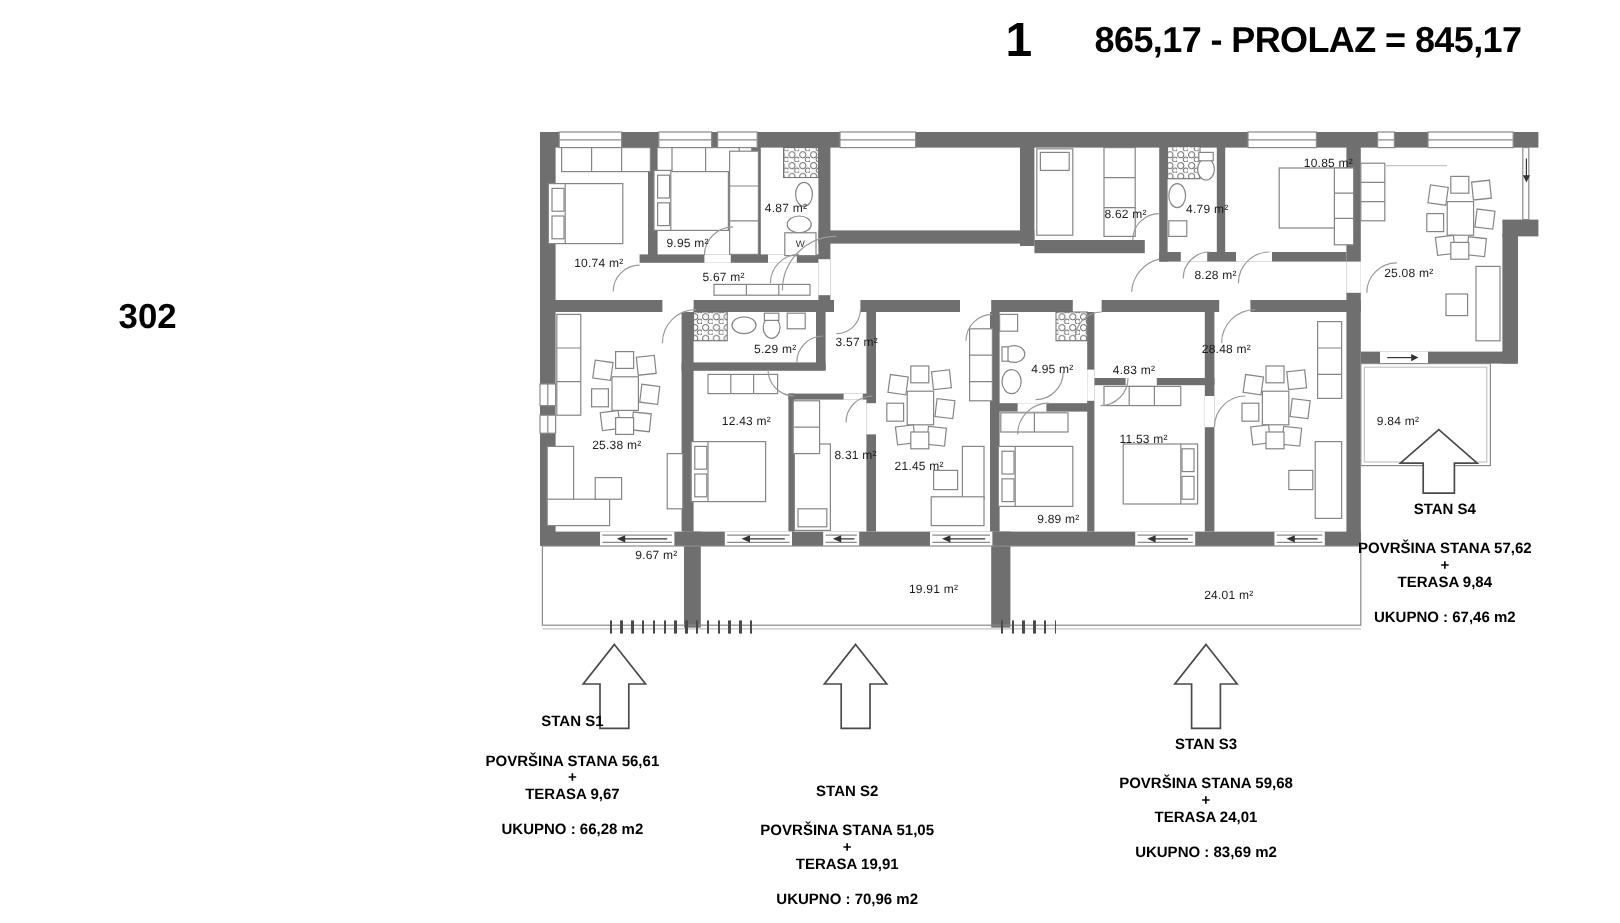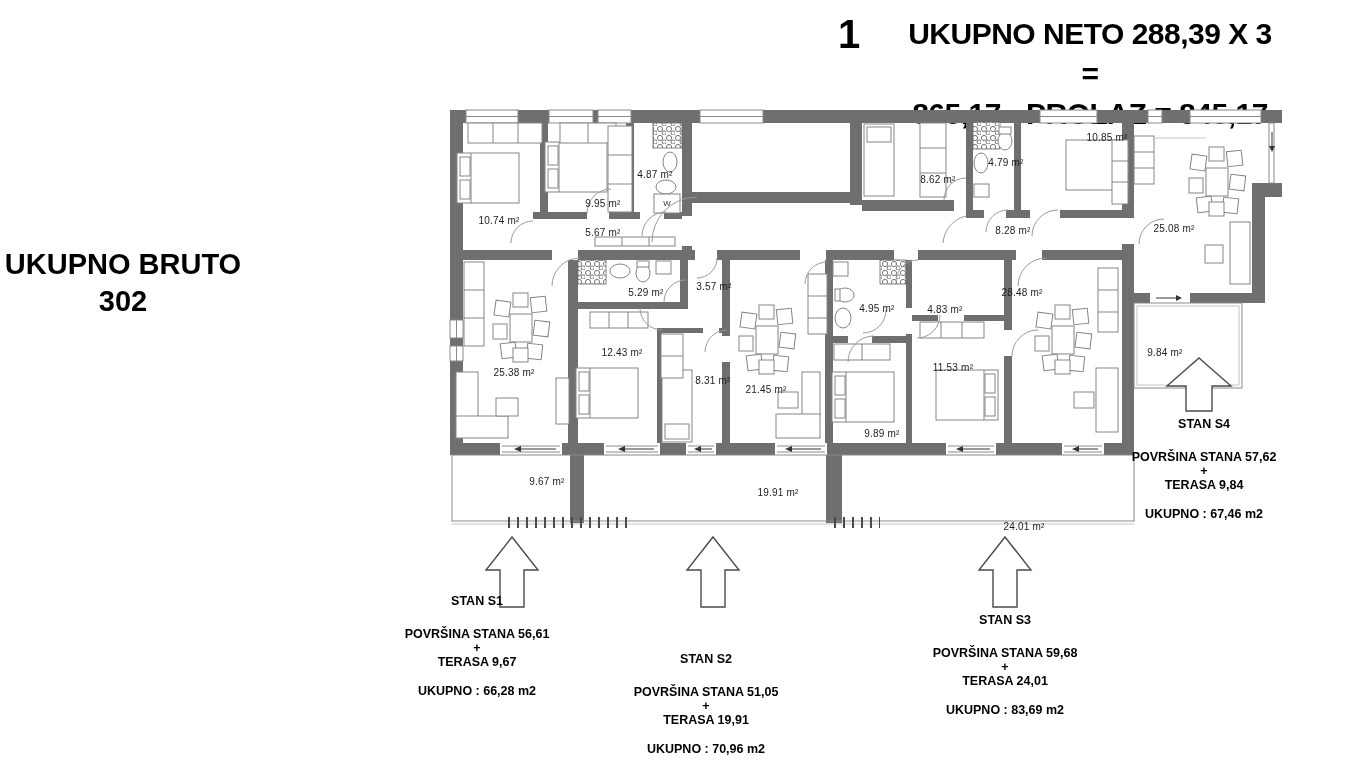--- a/index.html
+++ b/index.html
@@ -59,25 +59,23 @@
   .tile{fill:url(#mosaic);stroke:#666;stroke-width:0.8;}
   .bigarrow{fill:#ffffff;stroke:#4a4a4a;stroke-width:1.4;}
   .ah{fill:#333;stroke:none;}
   .aline{stroke:#333;stroke-width:1;fill:none;}
 </style>
 </head>
 <body>
 
 <div id="floor-number">1</div>
 <div id="neto-summary">
-  <div>UKUPNO NETO 288,39 X 3 =</div>
   <div>865,17 - PROLAZ = 845,17</div>
 </div>
 <div id="bruto-summary">
-  <div>UKUPNO BRUTO</div>
   <div>302</div>
 </div>
 
 <svg id="plan-svg" width="1350" height="769" viewBox="0 0 1350 769">
   <defs>
     <pattern id="mosaic" width="9" height="9" patternUnits="userSpaceOnUse">
       <rect width="9" height="9" fill="#fff"></rect>
       <circle cx="3" cy="3" r="2.6" fill="none" stroke="#555" stroke-width="0.8"></circle>
       <circle cx="7.2" cy="7" r="2.1" fill="none" stroke="#555" stroke-width="0.8"></circle>
     </pattern>
@@ -303,43 +301,43 @@
     <polygon class="bigarrow" points="1005,537 1031,570 1017,570 1017,607 993,607 993,570 979,570"></polygon>
     <polygon class="bigarrow" points="1199,358 1231,386 1212,386 1212,411 1186,411 1186,386 1167,386"></polygon>
   </g>
 </svg>
 
 <div class="rail" id="rail-1"></div>
 <div class="rail" id="rail-2"></div>
 
 <div id="room-labels">
     <div class="room-label" style="left: 499px; top: 220px;">10.74 m²</div>
-    <div class="room-label" style="left: 603px; top: 203px;">9.95 m²</div>
+    <div class="room-label" style="left: 573px; top: 203px;">9.95 m²</div>
     <div class="room-label" style="left: 655px; top: 174px;">4.87 m²</div>
     <div class="room-label" style="left: 603px; top: 232px;">5.67 m²</div>
     <div class="room-label" style="left: 938px; top: 179px;">8.62 m²</div>
-    <div class="room-label" style="left: 1006px; top: 162px;">4.79 m²</div>
+    <div class="room-label" style="left: 1006px; top: 175px;">4.79 m²</div>
     <div class="room-label" style="left: 1107px; top: 137px;">10.85 m²</div>
     <div class="room-label" style="left: 1013px; top: 230px;">8.28 m²</div>
     <div class="room-label" style="left: 1174px; top: 228px;">25.08 m²</div>
     <div class="room-label" style="left: 514px; top: 372px;">25.38 m²</div>
     <div class="room-label" style="left: 646px; top: 292px;">5.29 m²</div>
     <div class="room-label" style="left: 714px; top: 286px;">3.57 m²</div>
     <div class="room-label" style="left: 622px; top: 352px;">12.43 m²</div>
     <div class="room-label" style="left: 713px; top: 380px;">8.31 m²</div>
     <div class="room-label" style="left: 766px; top: 389px;">21.45 m²</div>
     <div class="room-label" style="left: 877px; top: 308px;">4.95 m²</div>
     <div class="room-label" style="left: 945px; top: 274px; margin-top: 35px;">4.83 m²</div>
     <div class="room-label" style="left: 882px; top: 433px;">9.89 m²</div>
     <div class="room-label" style="left: 953px; top: 367px;">11.53 m²</div>
     <div class="room-label" style="left: 1022px; top: 292px;">28.48 m²</div>
     <div class="room-label" style="left: 1165px; top: 352px;">9.84 m²</div>
-    <div class="room-label" style="left: 547px; top: 463px; margin-top: 18px;">9.67 m²</div>
+    <div class="room-label" style="left: 547px; top: 463px;">9.67 m²</div>
     <div class="room-label" style="left: 778px; top: 492px;">19.91 m²</div>
-    <div class="room-label" style="left: 1024px; top: 526px;">24.01 m²</div>
+    <div class="room-label" style="left: 1024px; top: 497px;">24.01 m²</div>
   </div>
 <div id="washer-label">W</div>
 
 <div class="apt" id="apt-s1">
   <div class="name">STAN S1</div>
   <div class="area">POVRŠINA STANA  56,61</div>
   <div class="plus">+</div>
   <div class="terr">TERASA 9,67</div>
   <div class="total">UKUPNO : 66,28 m2</div>
 </div>

